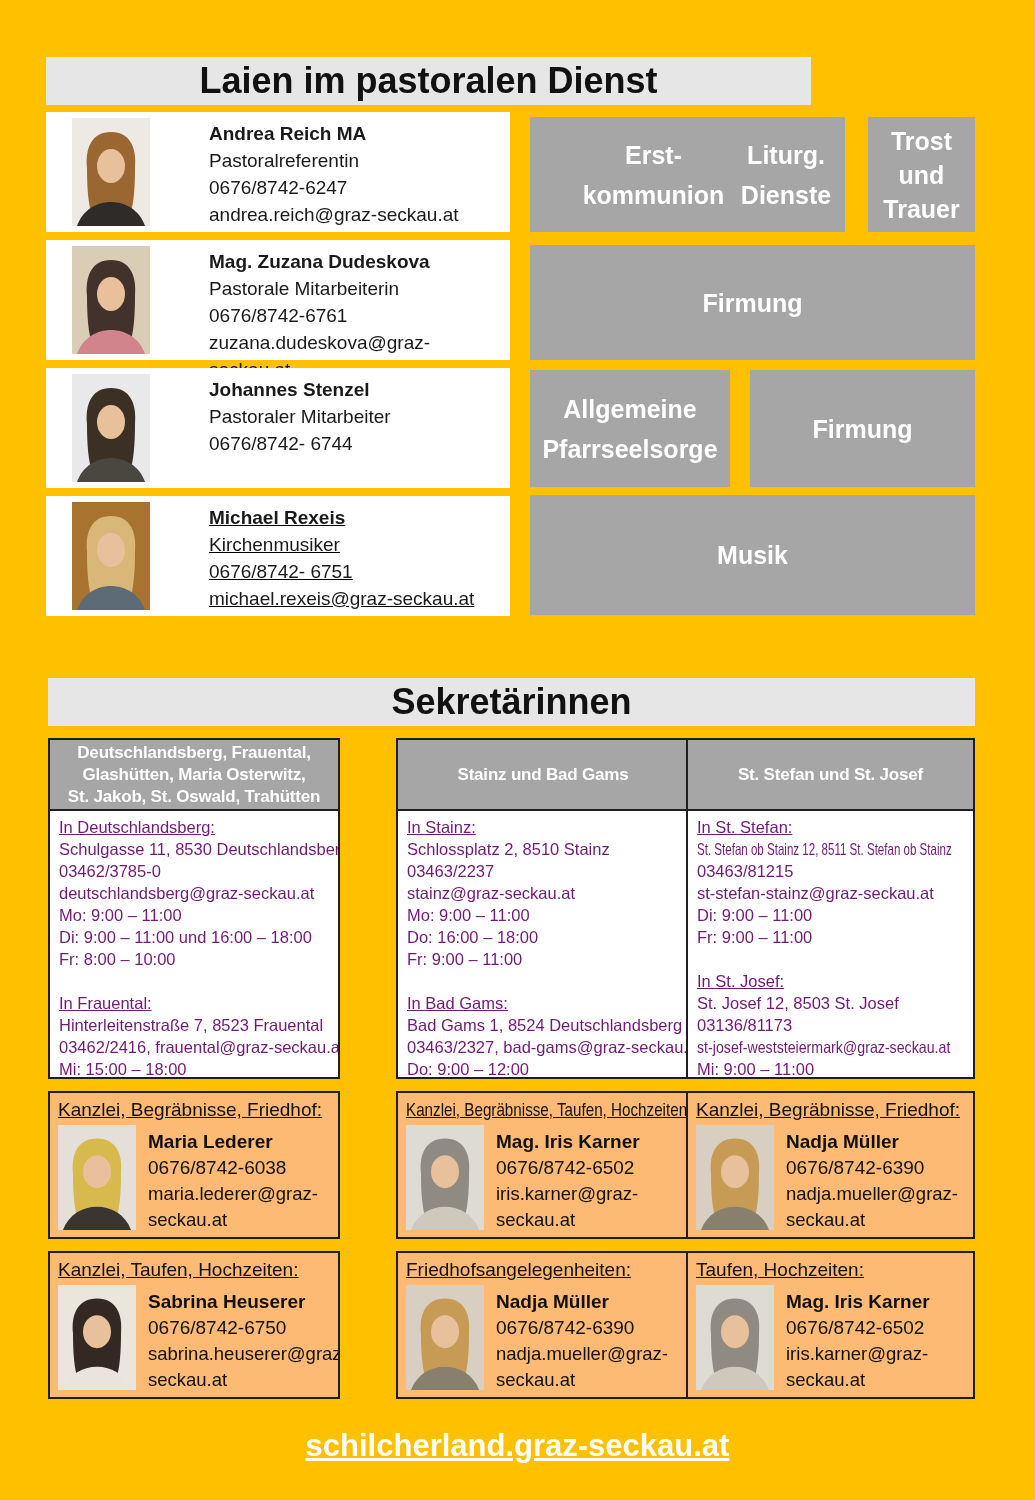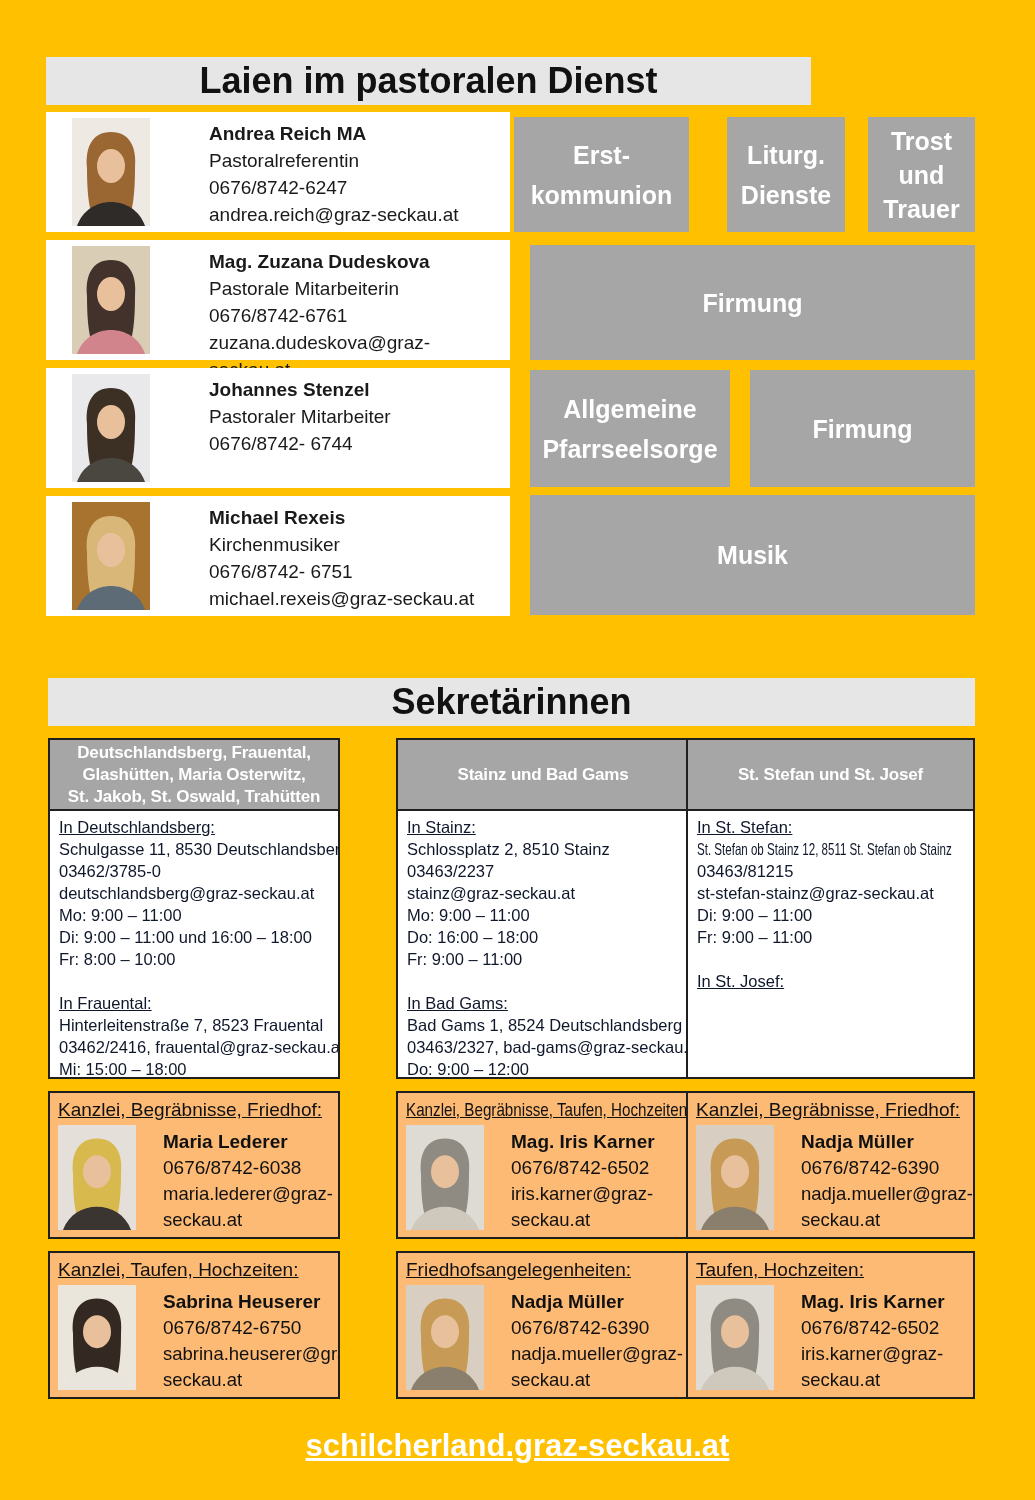--- a/index.html
+++ b/index.html
@@ -8,60 +8,60 @@
 
   
   .bar{position:absolute;background:#E7E6E6;display:flex;align-items:center;justify-content:center;
        font-weight:700;font-size:36px;color:#111;}
   .bar-laien{left:46px;top:57px;width:765px;height:48px;}
   .bar-sek{left:48px;top:678px;width:927px;height:48px;}
 
   
   .person-card{position:absolute;left:46px;width:464px;height:120px;background:#fff;
                display:flex;align-items:flex-start;gap:23px;}
-  .pc-1{top:112px;} .pc-2{top:240px;} .pc-3{top:368px;} .pc-4{top:496px;}
+  .pc-1{top:112px;} .pc-2{top:240px;} .pc-3{top:368px;} .pc-4{top:496px;text-decoration:underline;}
   .person-card .photo{width:78px;height:108px;margin:6px 0 0 26px;flex:0 0 78px;}
   .person-info{margin:8px 0 0 36px;font-size:19px;line-height:27px;color:#1a1a1a;}
   .p-name{font-weight:700;}
 
   
   .duty{position:absolute;background:#A6A6A6;color:#fff;font-weight:700;font-size:25px;
         display:flex;align-items:center;justify-content:center;text-align:center;
         white-space:pre-line;line-height:40px;}
-  .d-ek{left:514px;top:117px;width:175px;height:115px;}
+  .d-ek{left:530px;top:117px;width:175px;height:115px;padding-left:36px;}
   .d-ld{left:727px;top:117px;width:118px;height:115px;}
   .d-tt{left:868px;top:117px;width:107px;height:115px;line-height:34px;}
   .d-f1{left:530px;top:245px;width:445px;height:115px;}
   .d-ap{left:530px;top:370px;width:200px;height:117px;}
   .d-f2{left:750px;top:370px;width:225px;height:117px;}
   .d-mu{left:530px;top:495px;width:445px;height:120px;}
 
   
   .sek-col{position:absolute;top:738px;}
   .col-1{left:48px;width:292px;}
   .col-2{left:366px;width:294px;padding-left:30px;}
   .col-3{left:686px;width:289px;}
   .col-header{box-sizing:border-box;height:73px;background:#A6A6A6;border:2px solid #1f1f1f;
               color:#fff;font-weight:700;font-size:17px;line-height:22px;letter-spacing:-0.2px;
               display:flex;align-items:center;justify-content:center;text-align:center;}
   .col-header .hdr-text{white-space:pre-line;}
   .office-box{box-sizing:border-box;margin-top:-2px;height:270px;background:#fff;
               border:2px solid #1f1f1f;padding:5px 9px;overflow:hidden;
-              font-size:16.5px;line-height:22px;color:#0f172a;}
+              font-size:16.5px;line-height:22px;color:#701a75;}
   .office-heading{text-decoration:underline;white-space:nowrap;}
   .office-lines > div{white-space:nowrap;}
   .office-gap{height:22px;}
   .col-3 .office-0 .office-lines > div:nth-child(1){transform:scaleX(.70);transform-origin:0 50%;}
   .col-3 .office-1 .office-lines > div:nth-child(3){transform:scaleX(.86);transform-origin:0 50%;}
 
   .contact-card{box-sizing:border-box;margin-top:12px;height:148px;background:#fdba74;
                 border:2px solid #1f1f1f;overflow:hidden;}
   .contact-title{margin:6px 8px 0 8px;font-size:19px;color:#111;text-decoration:underline;white-space:nowrap;}
   .cond-title{transform:scaleX(.80);transform-origin:0 50%;}
-  .contact-row{display:flex;align-items:flex-start;margin-top:4px;gap:15px;}
+  .contact-row{display:flex;align-items:flex-start;margin-top:4px;}
   .contact-row .photo{width:78px;height:105px;margin-left:8px;flex:0 0 78px;}
   .contact-info{flex:1;margin:4px 4px 0 12px;font-size:19px;line-height:26px;color:#111;}
   .c-name{font-weight:700;}
   .c-email{font-size:18.5px;overflow-wrap:break-word;}
 
   
   .footer{position:absolute;left:0;top:1428px;width:100%;text-align:center;
           color:#fff;font-weight:700;font-size:31px;text-decoration:underline;}
 
   
@@ -267,20 +267,26 @@
             <div>St. Stefan ob Stainz 12, 8511 St. Stefan ob Stainz</div>
             <div>03463/81215</div>
             <div>st-stefan-stainz@graz-seckau.at</div>
             <div>Di: 9:00 – 11:00</div>
             <div>Fr: 9:00 – 11:00</div>
           </div>
       </div>
       <div class="office-gap"></div>
       <div class="office-1">
         <div class="office-heading">In St. Josef:</div>
+        <div class="office-lines">
+            <div>St. Josef 12, 8503 St. Josef</div>
+            <div>03136/81173</div>
+            <div>st-josef-weststeiermark@graz-seckau.at</div>
+            <div>Mi: 9:00 – 11:00</div>
+          </div>
       </div>
     </div>
     <div class="contact-card">
       <div class="contact-title">Kanzlei, Begräbnisse, Friedhof:</div>
       <div class="contact-row">
         <svg class="photo" style="--bg:#d8cfc2;--hair:#c79b55;--shirt:#8a7f6d">
             <use href="#avatar"></use>
           </svg>
         <div class="contact-info">
           <div class="c-name">Nadja Müller</div>

